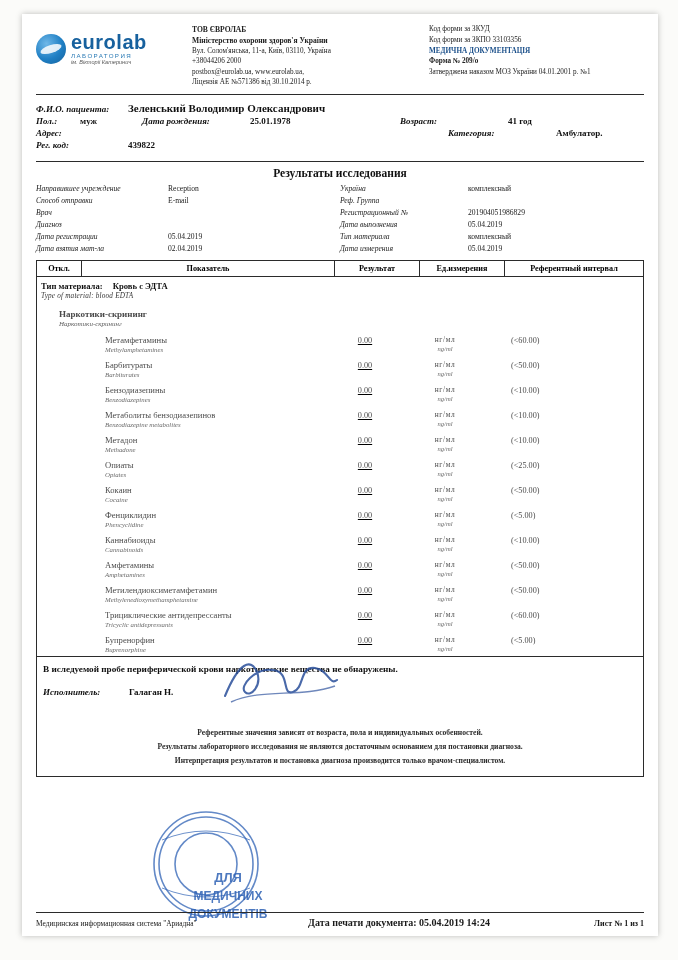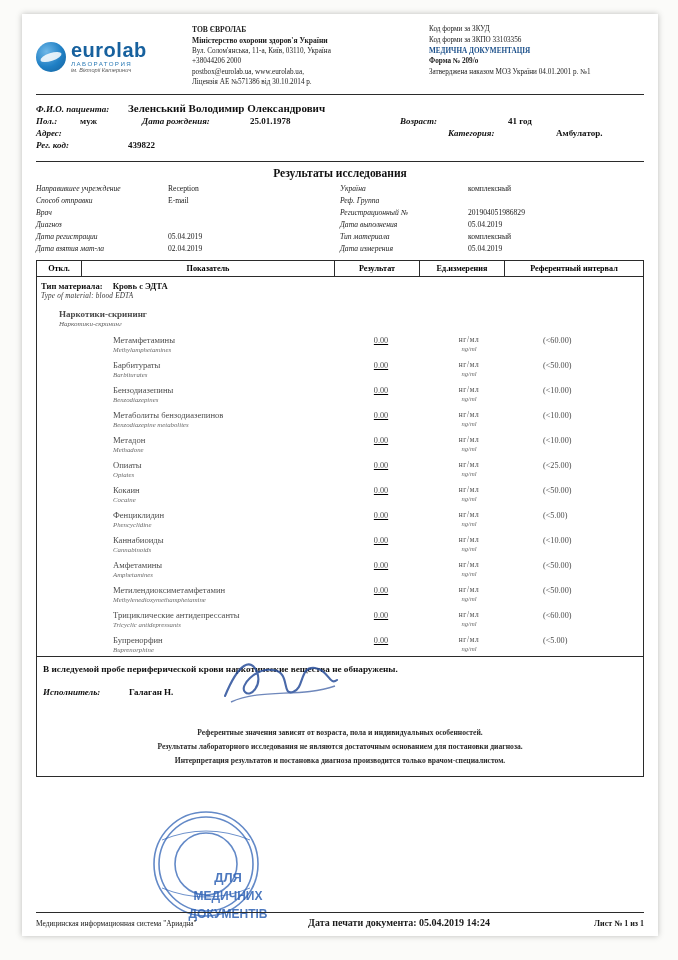--- a/index.html
+++ b/index.html
@@ -11,21 +11,21 @@
   .sheet{
     position:absolute;left:22px;top:14px;width:636px;height:922px;
     background:#ffffff;
     box-shadow:0 0 6px rgba(0,0,0,.25);
   }
   .inner{position:absolute;left:14px;top:10px;right:14px;bottom:10px;}
 
   
   .hdr{display:flex;align-items:flex-start;}
   .logo-box{width:150px;flex:0 0 150px;padding-top:8px;}
-  .logo-row{display:flex;align-items:center;margin-top:8px;}
+  .logo-row{display:flex;align-items:center;}
   .logo-mark{
     width:30px;height:30px;border-radius:50%;
     background:radial-gradient(circle at 35% 32%, #6fb8e8 0%, #1f7fc4 55%, #15609a 100%);
     position:relative;flex:0 0 30px;
   }
   .logo-mark:after{
     content:"";position:absolute;left:4px;top:11px;width:22px;height:8px;
     border-radius:50%;background:#ffffff;opacity:.85;transform:rotate(-18deg);
   }
   .logo-text{margin-left:5px;line-height:1;}
@@ -85,21 +85,21 @@
   .c2{width:248px;flex:0 0 248px;}
   .c3{width:80px;flex:0 0 80px;text-align:center;text-decoration:underline;}
   .c4{width:80px;flex:0 0 80px;text-align:center;}
   .c5{flex:1 1 auto;padding-left:26px;}
 
   .mt-row{padding:4px 0 1px 4px;font-weight:bold;font-size:8.6px;color:#111;}
   .mt-sub{padding:0 0 3px 4px;font-style:italic;font-size:7.2px;color:#333;letter-spacing:.2px;}
   .grp{padding:6px 0 1px 22px;font-weight:bold;font-size:9px;color:#4a4a4a;}
   .grp-sub{padding:0 0 3px 22px;font-style:italic;font-size:7px;color:#5d5d5d;}
 
-  .ana{padding:4px 0 3px 0;gap:8px;}
+  .ana{padding:4px 0 3px 0;}
   .ana .name{font-size:8.6px;color:#4c4c4c;padding-left:28px;}
   .ana .lat{font-size:6.8px;font-style:italic;color:#6a6a6a;padding-left:28px;margin-top:1px;}
   .ana .v{font-size:8.2px;color:#4c4c4c;padding-top:1px;}
   .ana .u{font-size:7.4px;color:#4c4c4c;letter-spacing:.6px;}
   .ana .u2{font-size:6.6px;color:#6a6a6a;font-style:italic;margin-top:1px;}
   .ana .ref{font-size:8.2px;color:#4c4c4c;padding-top:1px;}
 
   
   .concl{border:1px solid #2b2b2b;border-top:none;padding:6px 6px 8px 6px;font-size:9.2px;font-weight:bold;color:#111;line-height:1.5;}
   .exec{display:flex;align-items:flex-end;margin-top:10px;font-size:9px;position:relative;}

